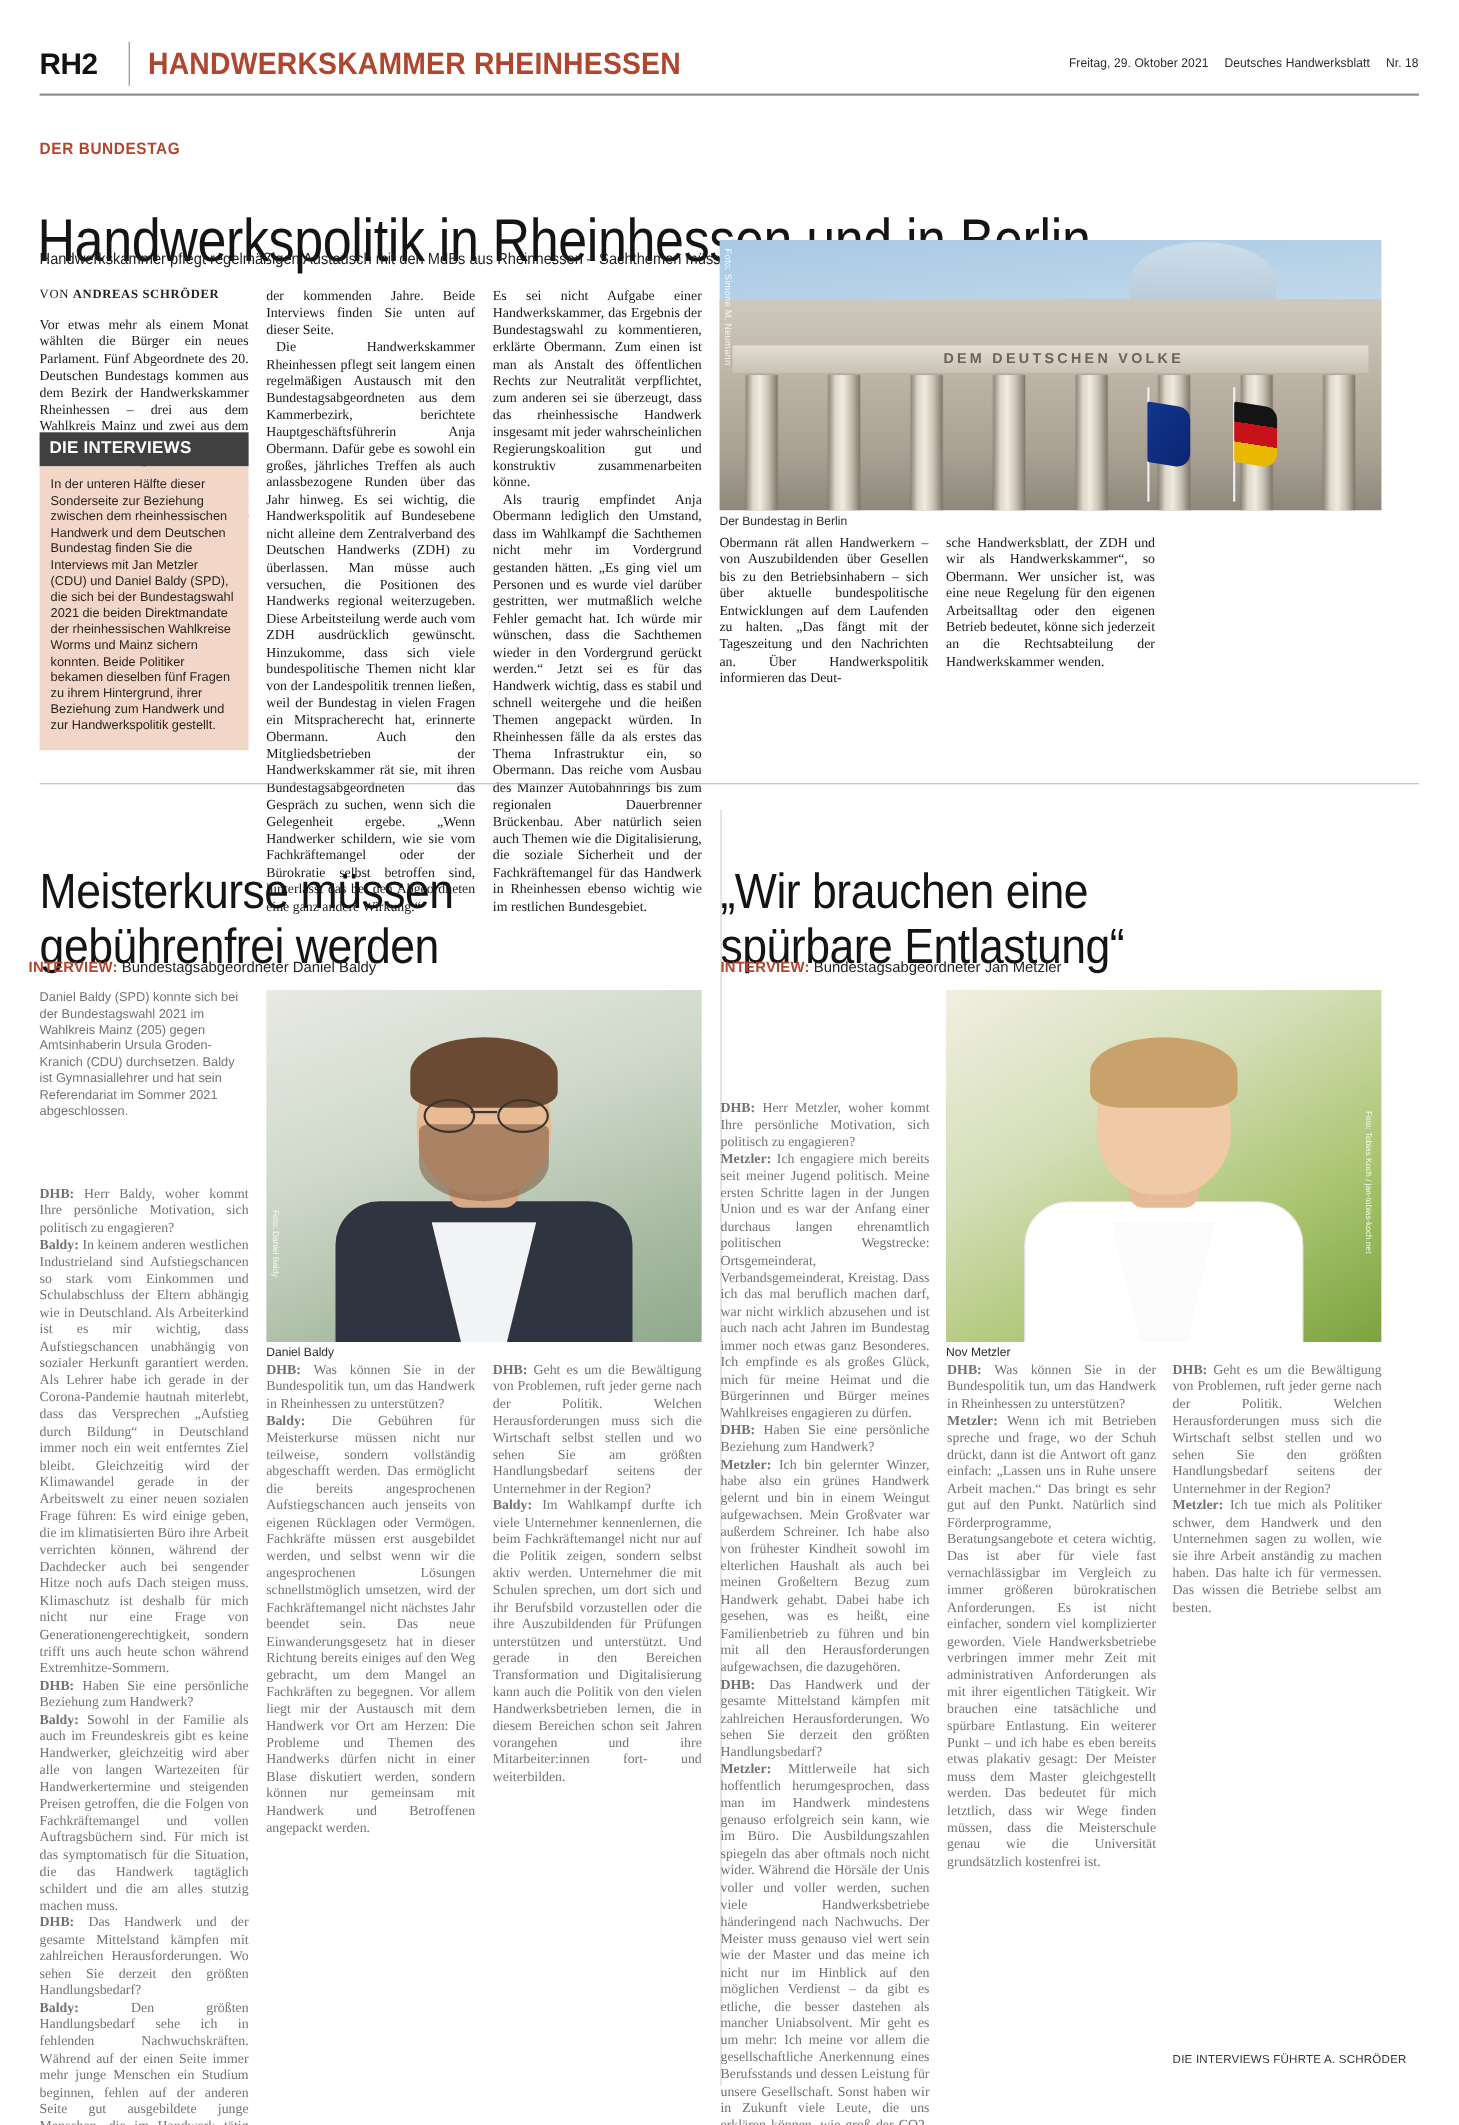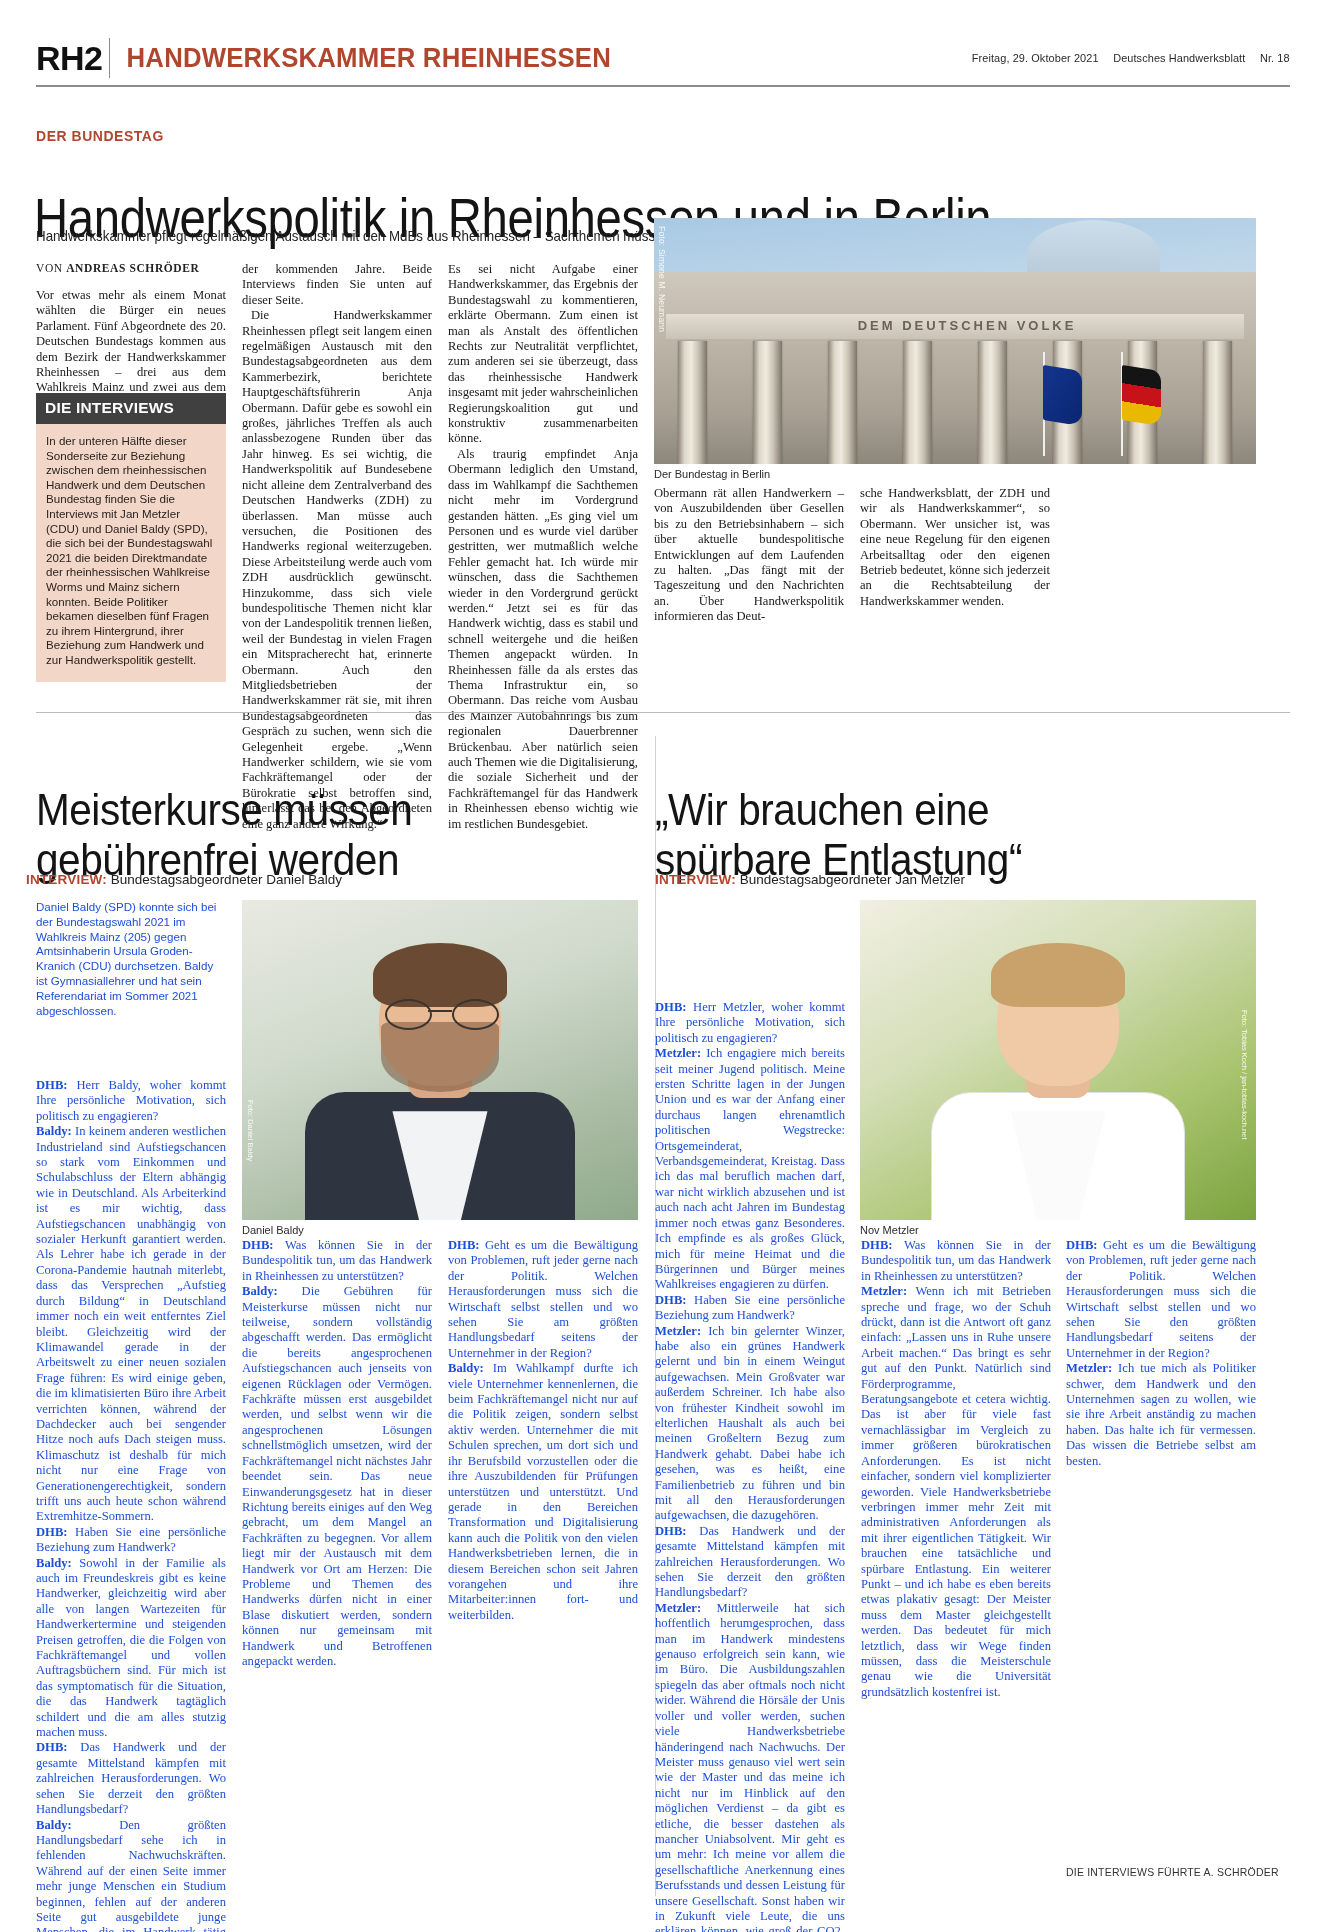--- a/index.html
+++ b/index.html
@@ -8,22 +8,22 @@
     font-family:"Liberation Serif", serif;
     color:#1a1a1a;
     -webkit-font-smoothing:antialiased;
   }
   .page{position:relative;width:1326px;height:1932px;overflow:hidden;background:#fff;}
 
   
   .masthead{position:absolute;left:36px;top:36px;width:1254px;height:44px;display:flex;align-items:center;}
   .mast-folio{
     font-family:"Liberation Sans", sans-serif;
-    font-weight:700;font-size:34px;letter-spacing:-0.5px;color:#111;
-    padding-right:6px;line-height:1;
+    font-weight:700;font-size:27px;letter-spacing:-0.5px;color:#111;
+    padding-right:28px;line-height:1;
   }
   .mast-rule{width:1px;height:40px;background:#8a8a8a;}
   .mast-title{
     font-family:"Liberation Sans", sans-serif;
     font-weight:700;font-size:28px;letter-spacing:0.2px;color:#b1462f;
     padding-left:18px;white-space:nowrap;line-height:1;
     transform:scaleX(0.92);transform-origin:left center;
   }
   .mast-meta{
     margin-left:auto;
@@ -177,21 +177,21 @@
   .p-bridge{position:absolute;left:47%;top:34.5%;width:6%;height:2px;background:#3a3530;}
   .p-cap{position:absolute;font-family:"Liberation Sans", sans-serif;font-size:11px;color:#2b2b2b;}
   #cap-left{left:242px;top:1224px;}
   #cap-right{left:860px;top:1224px;}
   .p-credit{position:absolute;font-family:"Liberation Sans", sans-serif;font-size:7.5px;color:#fff;
             writing-mode:vertical-rl;opacity:.9;}
   #cr-left{left:246px;top:1100px;}
   #cr-right{left:1240px;top:1010px;color:#fff;}
 
   
-  .icol{position:absolute;font-size:12.6px;line-height:15.4px;text-align:justify;hyphens:auto;color:#1d4ed8;}
+  .icol{position:absolute;font-size:12.6px;line-height:15.4px;text-align:justify;hyphens:auto;color:#737373;}
   .icol .q{font-weight:700;}
   .icol p{margin:0;}
   .intro{font-family:"Liberation Sans", sans-serif;font-size:11.6px;line-height:14.8px;text-align:left;}
 
   #l-c1{left:36px;top:900px;width:190px;}
   #l-c1b{left:36px;top:1078px;width:190px;}
   #l-c2{left:242px;top:1238px;width:190px;}
   #l-c3{left:448px;top:1238px;width:190px;}
   #r-c1{left:655px;top:900px;width:190px;}
   #r-c1b{left:655px;top:1000px;width:190px;}

